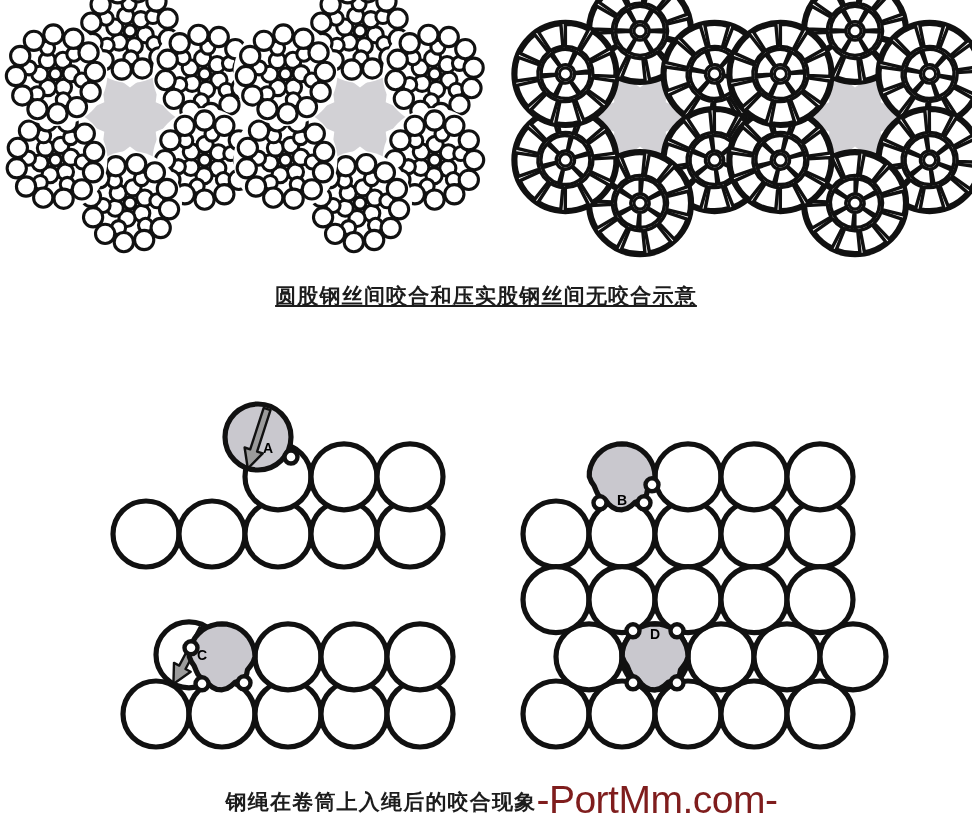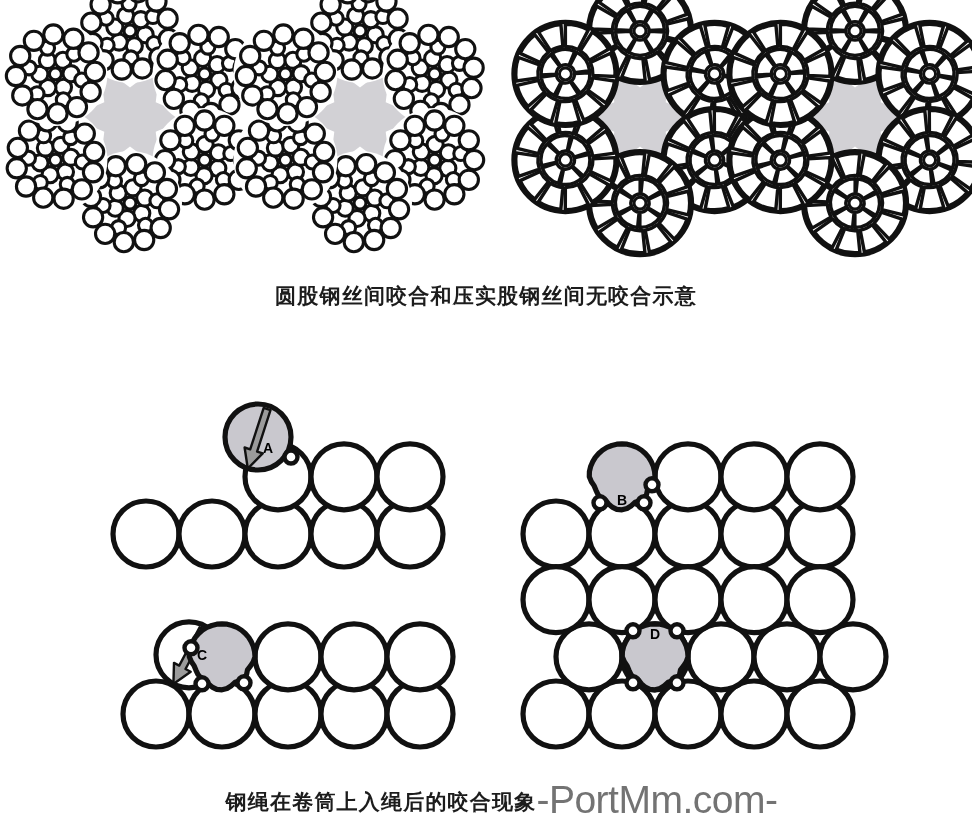--- a/index.html
+++ b/index.html
@@ -27,20 +27,21 @@
     color: #1c1c1c;
     font-family: "DejaVu Sans", "Liberation Sans", sans-serif;
     font-weight: bold;
   }
   #caption-top {
     left: 0; right: 0;
     top: 282px;
     text-align: center;
     font-size: 21px;
     letter-spacing: 1.2px;
+    text-decoration: underline;
   }
   #caption-bottom-wrap {
     position: absolute;
     left: 0; right: 0;
     top: 776px;
     text-align: center;
     white-space: nowrap;
   }
   #caption-bottom {
     display: inline-block;
@@ -50,21 +51,21 @@
     color: #1c1c1c;
     font-family: "DejaVu Sans", "Liberation Sans", sans-serif;
     font-weight: bold;
     margin-left: 31px;
   }
   #watermark {
     display: inline-block;
     vertical-align: baseline;
     font-size: 39px;
     line-height: 1;
-    color: #737373;
+    color: #7f1d1d;
     font-family: "Liberation Sans", sans-serif;
     font-weight: normal;
     letter-spacing: -0.5px;
     position: relative;
     top: 4px;
   }
 </style>
 </head>
 <body>
 

